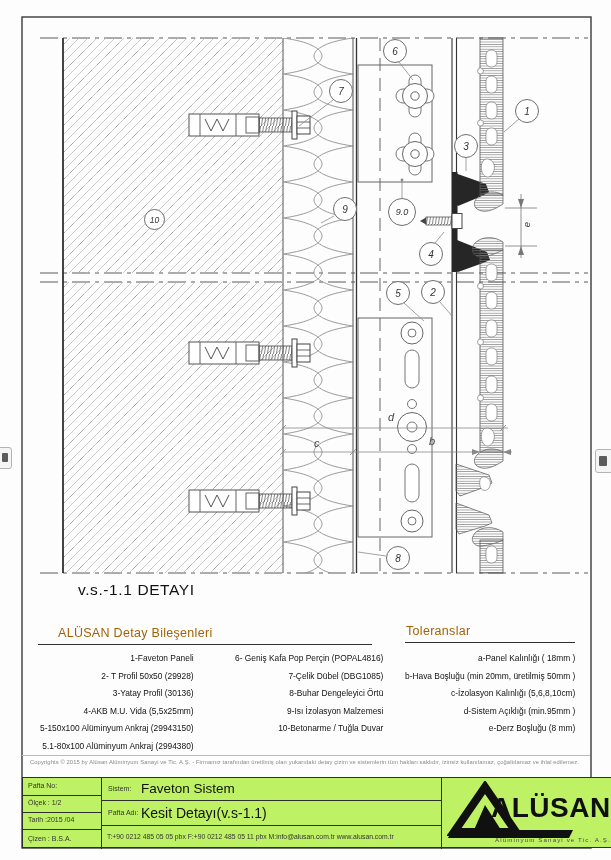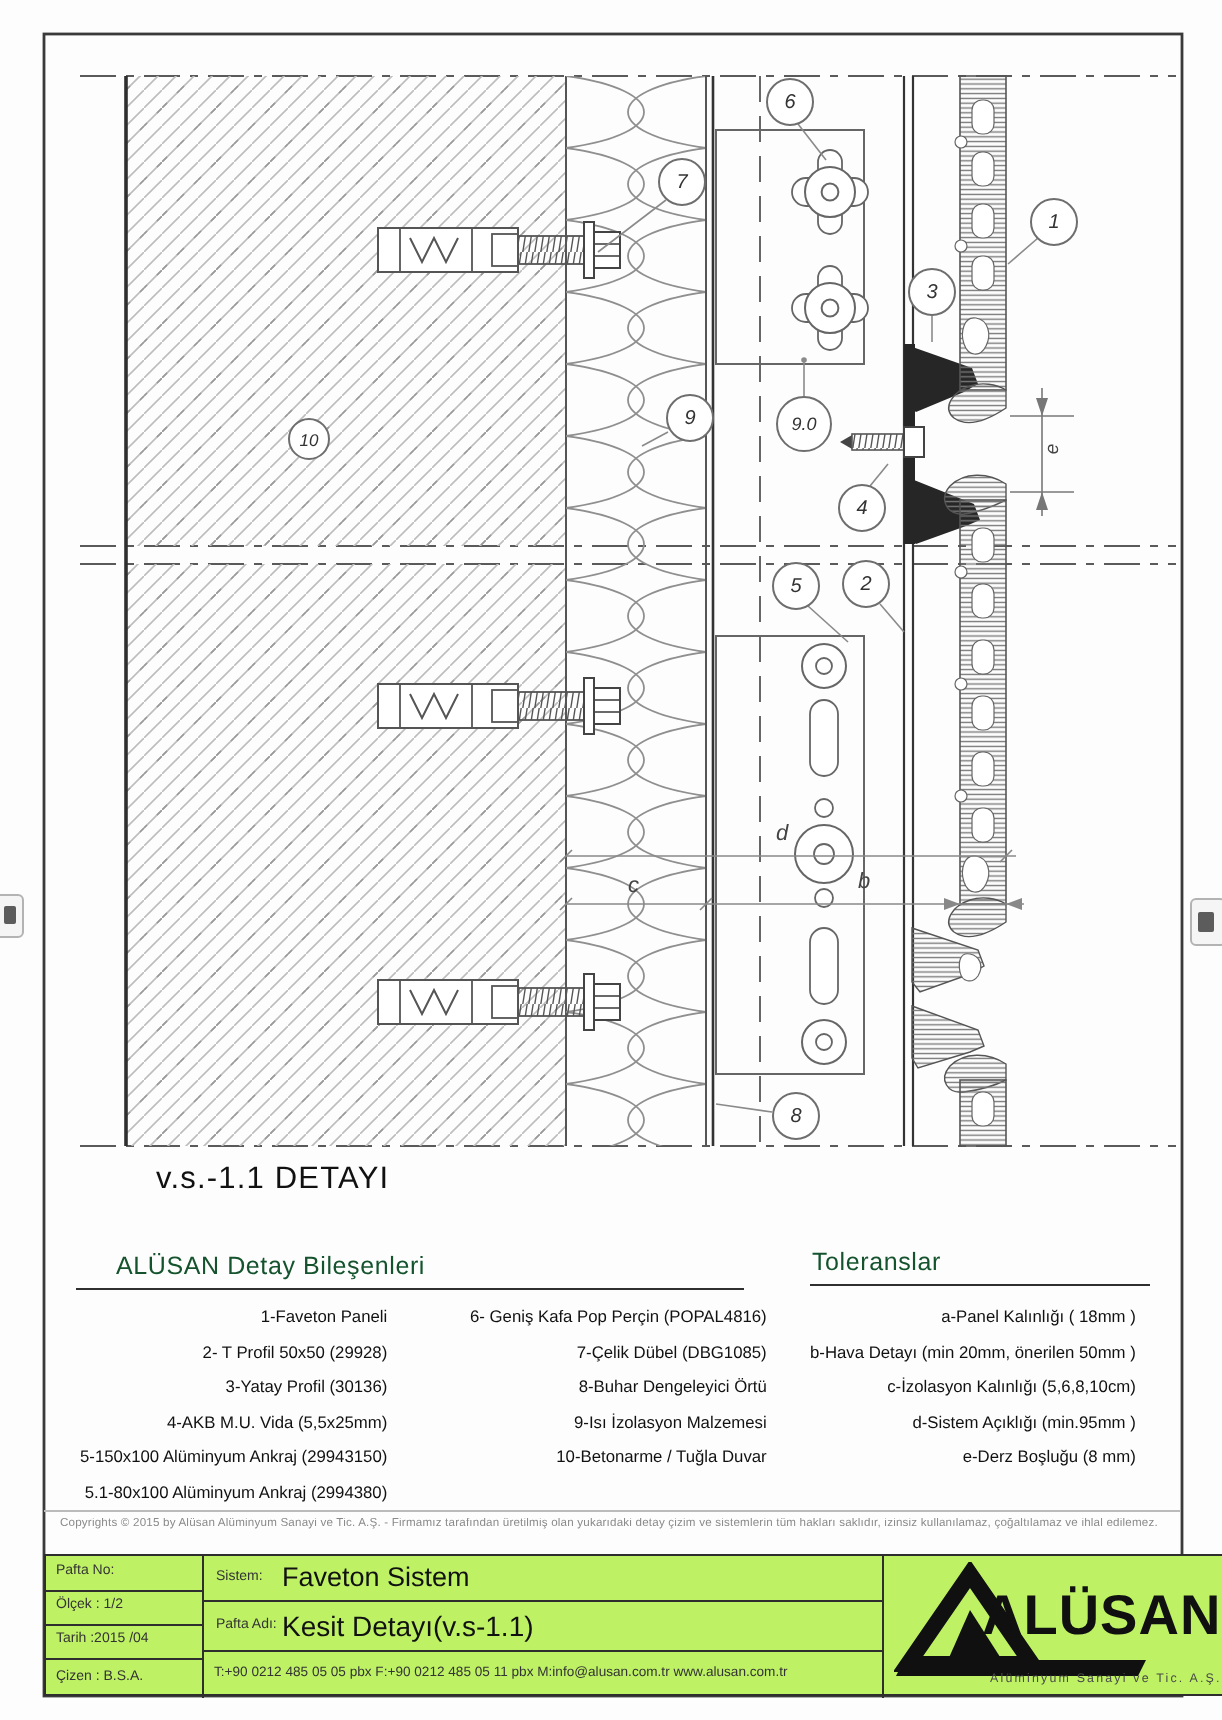--- a/index.html
+++ b/index.html
@@ -6,21 +6,21 @@
   .sheet{position:relative;width:611px;height:860px;background:#fdfdfd;
          font-family:"Liberation Sans",sans-serif;color:#1a1a1a;overflow:hidden;}
   .abs{position:absolute;}
   svg{display:block;}
   .callout{position:absolute;border:1.1px solid #6e6e6e;border-radius:50%;
            background:#fff;display:flex;align-items:center;justify-content:center;
            font-size:10px;font-style:italic;color:#333;box-sizing:border-box;}
   .dimlbl{position:absolute;font-size:11px;font-style:italic;color:#444;}
   .detail-title{position:absolute;left:78px;top:581px;font-size:15.5px;
                 letter-spacing:.6px;color:#111;}
-  .sec-head{position:absolute;font-size:12.5px;color:#14532d;letter-spacing:.3px;}
+  .sec-head{position:absolute;font-size:12.5px;color:#a16207;letter-spacing:.3px;}
   .sec-rule{position:absolute;height:1px;background:#2f2f2f;}
   .itemcol{position:absolute;font-size:8.4px;color:#111;text-align:right;}
   .itemcol div{height:17.6px;line-height:17.6px;white-space:nowrap;}
   .copy{position:absolute;left:30px;top:759px;width:556px;font-size:5.8px;
         color:#8a8a8a;white-space:nowrap;overflow:hidden;letter-spacing:.1px;}
   .copyrule{position:absolute;left:22px;top:755px;width:568px;height:1px;background:#bbb;}
   
   .tb{position:absolute;left:22px;top:777px;width:592px;height:71px;
       border:1.3px solid #2e2e2e;box-sizing:border-box;background:#bef264;}
   .tbline{position:absolute;background:#2e2e2e;}
@@ -255,21 +255,21 @@
   </div>
   <div class="itemcol" style="left:235px;top:650px">
     <div>6- Geniş Kafa Pop Perçin (POPAL4816)</div>
     <div>7-Çelik Dübel (DBG1085)</div>
     <div>8-Buhar Dengeleyici Örtü</div>
     <div>9-Isı İzolasyon Malzemesi</div>
     <div>10-Betonarme / Tuğla Duvar</div>
   </div>
   <div class="itemcol" style="left:405px;top:650px">
     <div>a-Panel Kalınlığı ( 18mm )</div>
-    <div>b-Hava Detayı (min 20mm, önerilen 50mm )</div>
+    <div>b-Hava Boşluğu (min 20mm, üretilmiş 50mm )</div>
     <div>c-İzolasyon Kalınlığı (5,6,8,10cm)</div>
     <div>d-Sistem Açıklığı (min.95mm )</div>
     <div>e-Derz Boşluğu (8 mm)</div>
   </div>
 
   <div class="copyrule"></div>
   <div class="copy">Copyrights © 2015 by Alüsan Alüminyum Sanayi ve Tic. A.Ş. - Firmamız tarafından üretilmiş olan yukarıdaki detay çizim ve sistemlerin tüm hakları saklıdır, izinsiz kullanılamaz, çoğaltılamaz ve ihlal edilemez.</div>
 
   <div class="tb">
 

